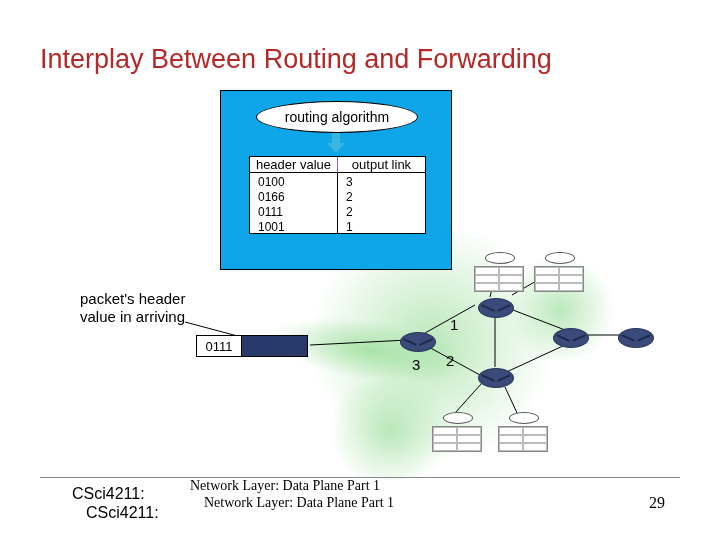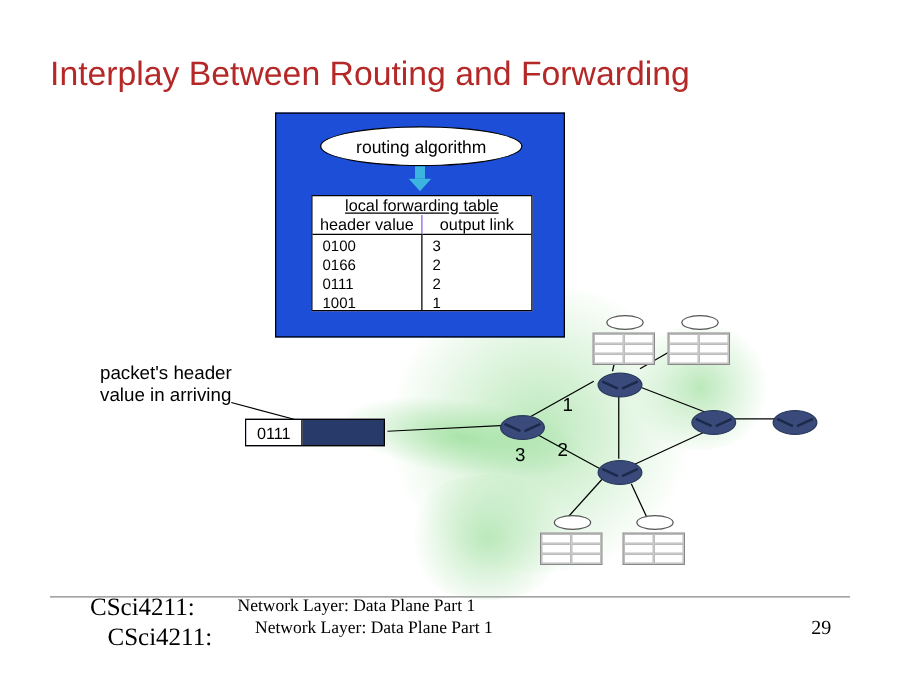--- a/index.html
+++ b/index.html
@@ -19,21 +19,21 @@
     font-size: 27px;
     color: #b52828;
     margin-top: 26px;
   }
   .router-box {
     position: absolute;
     top: 90px;
     left: 220px;
     width: 230px;
     height: 178px;
-    background: #1d4ed8;
+    background: #0ea5e9;
     border: 1px solid #000;
   }
   .algo-oval {
     position: absolute;
     top: 10px;
     left: 35px;
     width: 160px;
     height: 30px;
     background: white;
     border: 1px solid #000;
@@ -202,22 +202,22 @@
     bottom: 62px;
     left: 40px;
     right: 40px;
     height: 1px;
     background: #888;
   }
   .footer-left {
     position: absolute;
     bottom: 18px;
     left: 72px;
-    font-family: Liberation Serif, serif;
-    font-size: 20px;
+    font-family: Liberation Sans, sans-serif;
+    font-size: 16px;
     line-height: 1.2;
   }
   .footer-center {
     position: absolute;
     bottom: 28px;
     left: 190px;
     font-family: "Times New Roman", serif;
     font-size: 14px;
     line-height: 1.2;
   }
@@ -238,21 +238,20 @@
 <div class="beam" style="top:320px; left:270px; width:200px; height:60px; transform:rotate(8deg);"></div>
 <div class="glow" style="top:260px; left:500px; width:120px; height:100px;"></div>
 <div class="glow" style="top:380px; left:320px; width:140px; height:100px;"></div>
 
 <div class="title">Interplay Between Routing and Forwarding</div>
 
 <div class="router-box">
   <div class="algo-oval">routing algorithm</div>
   <div class="arrow-down"></div>
   <div class="fwd-table">
-    <div class="fwd-title">local forwarding table</div>
     <div class="fwd-headers">
       <div>header value</div>
       <div>output link</div>
     </div>
     <div class="fwd-rows">
       <div class="fwd-col">
         <div>0100</div>
         <div>0166</div>
         <div>0111</div>
         <div>1001</div>

